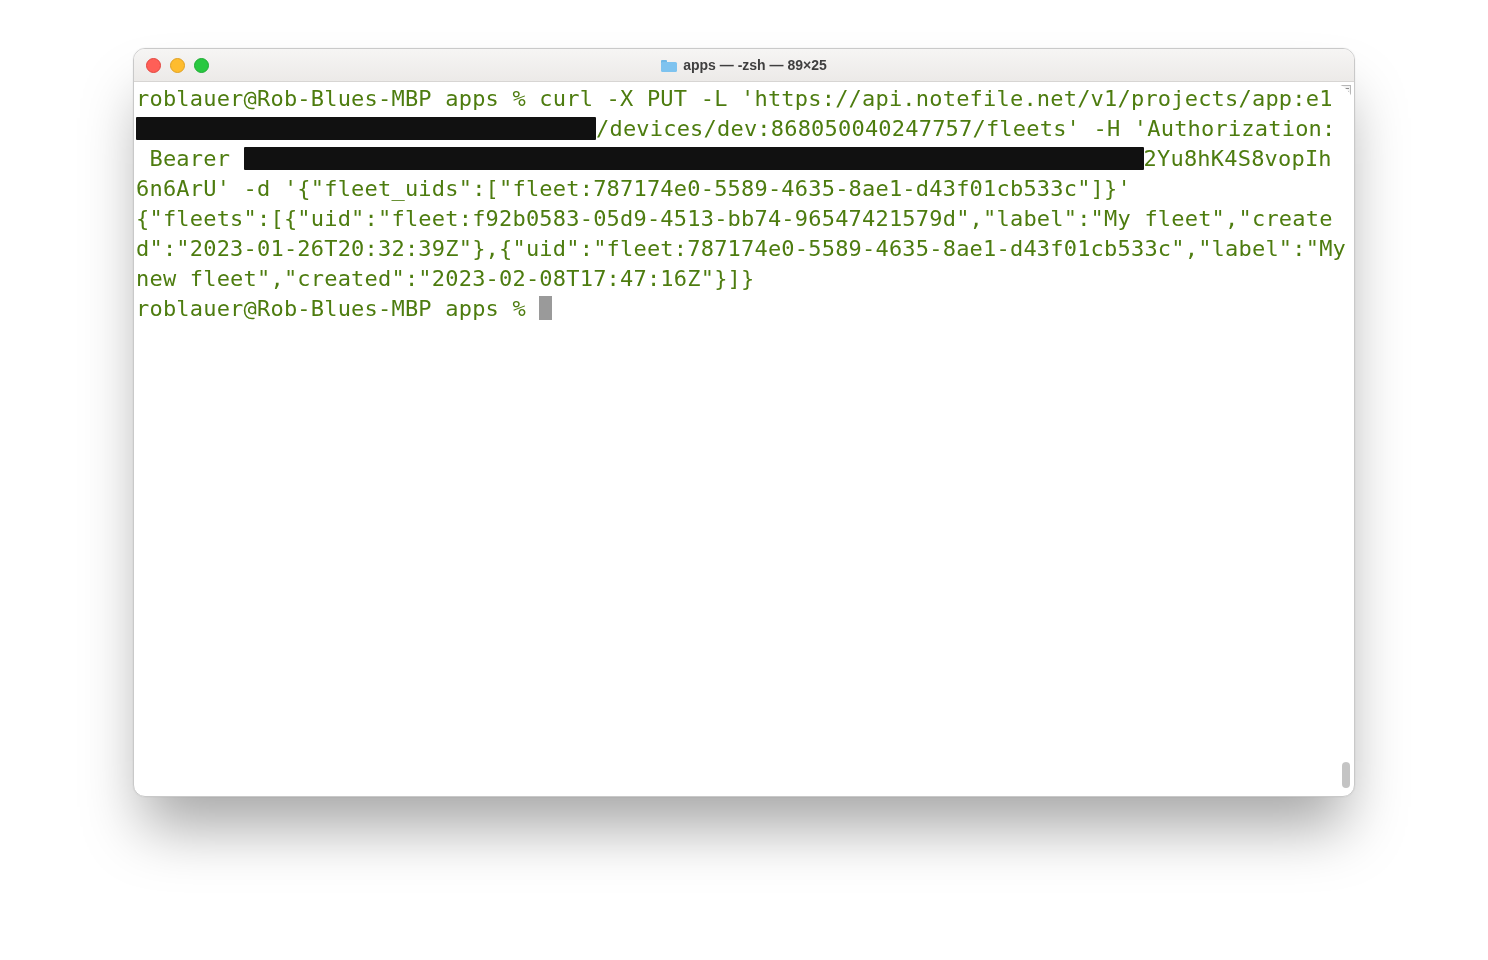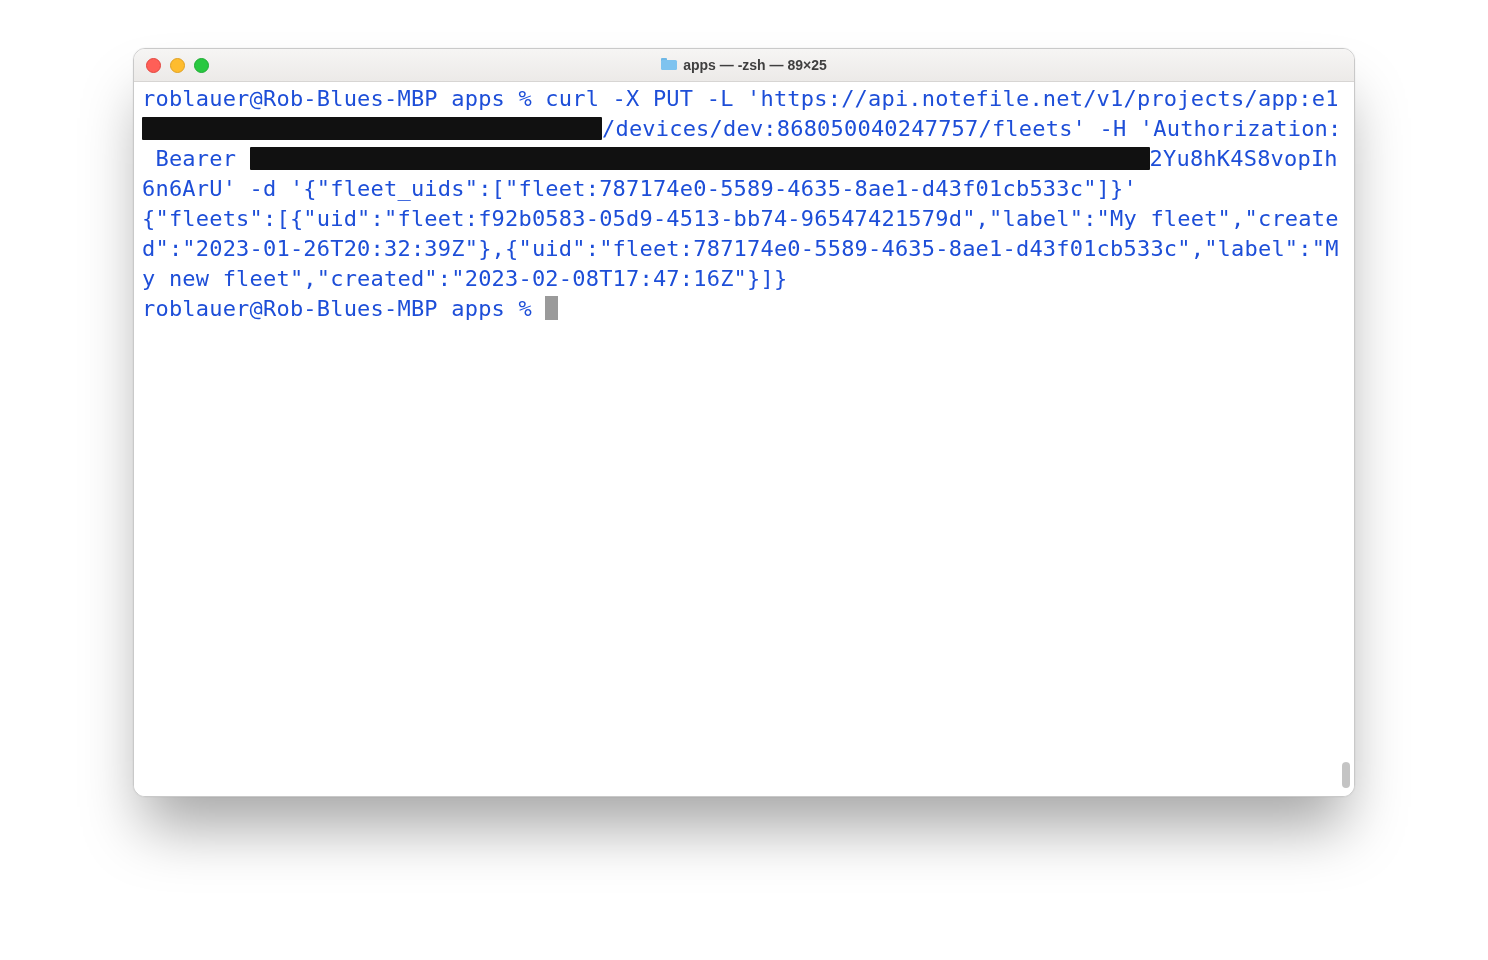--- a/index.html
+++ b/index.html
@@ -26,46 +26,47 @@
     position:relative;
     padding:0 12px;
   }
   .traffic{display:flex;gap:9px;}
   .dot{width:13px;height:13px;border-radius:50%;}
   .red{background:#ff5f57;border:0.5px solid #e2463f;}
   .yellow{background:#febc2e;border:0.5px solid #dfa023;}
   .green{background:#28c840;border:0.5px solid #1fab34;}
   .title-center{
     position:absolute;left:0;right:0;
-    display:flex;align-items:flex-start;justify-content:center;
+    display:flex;align-items:center;justify-content:center;
     gap:6px;
     font-size:14px;font-weight:600;color:#3f3f3f;
     pointer-events:none;
   }
   .folder-icon{width:16px;height:13px;position:relative;}
   .folder-icon::before{
     content:"";position:absolute;top:1px;left:0;width:6px;height:3px;
     background:#6fb8e6;border-radius:1px 1px 0 0;
   }
   .folder-icon::after{
     content:"";position:absolute;top:3px;left:0;width:16px;height:10px;
     background:#7ec3ef;border-radius:1.5px;
   }
   .terminal{
     background:#fff;
     font-family:"SF Mono",ui-monospace,Menlo,Consolas,monospace;
     font-size:22px;
     line-height:30px;
-    color:#1d4ed8;
-    padding:2px 6px 2px 8px;
+    color:#4d7c0f;
+    padding:2px 6px 2px 2px;
     min-height:710px;
     position:relative;
     white-space:pre-wrap;
     word-break:break-all;
     letter-spacing:0.2px;
+    border-radius:25px;
   }
   .redact{
     display:inline-block;
     background:#111;
     vertical-align:middle;
     height:23px;
     border-radius:1px;
     position:relative;top:-2px;
   }
   .cursor{

